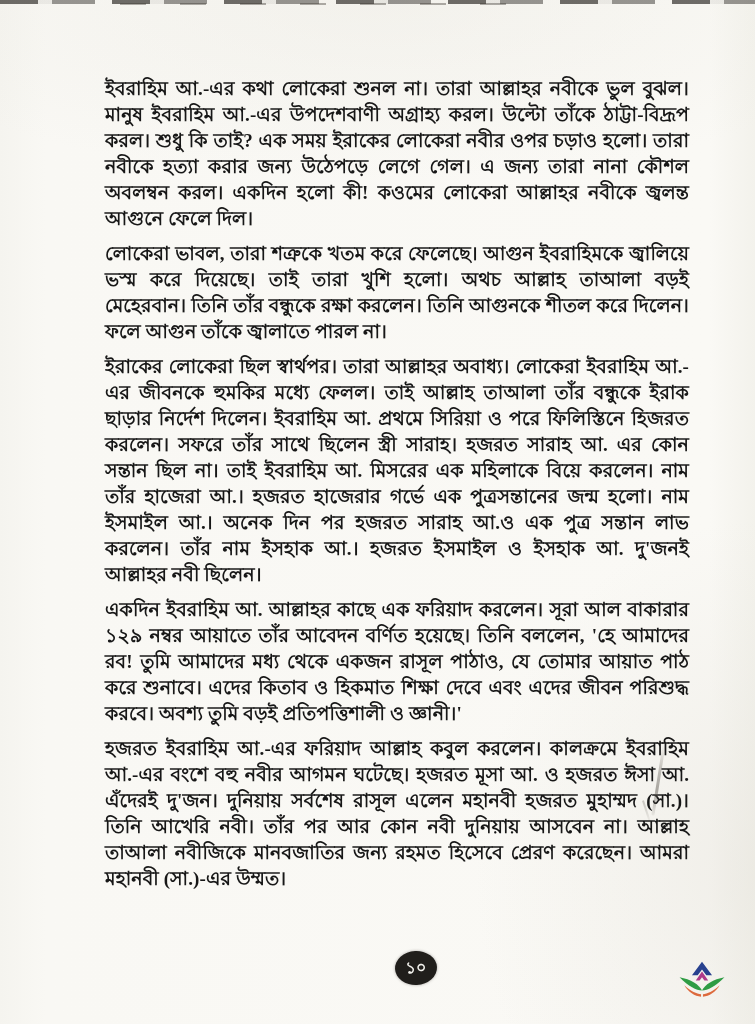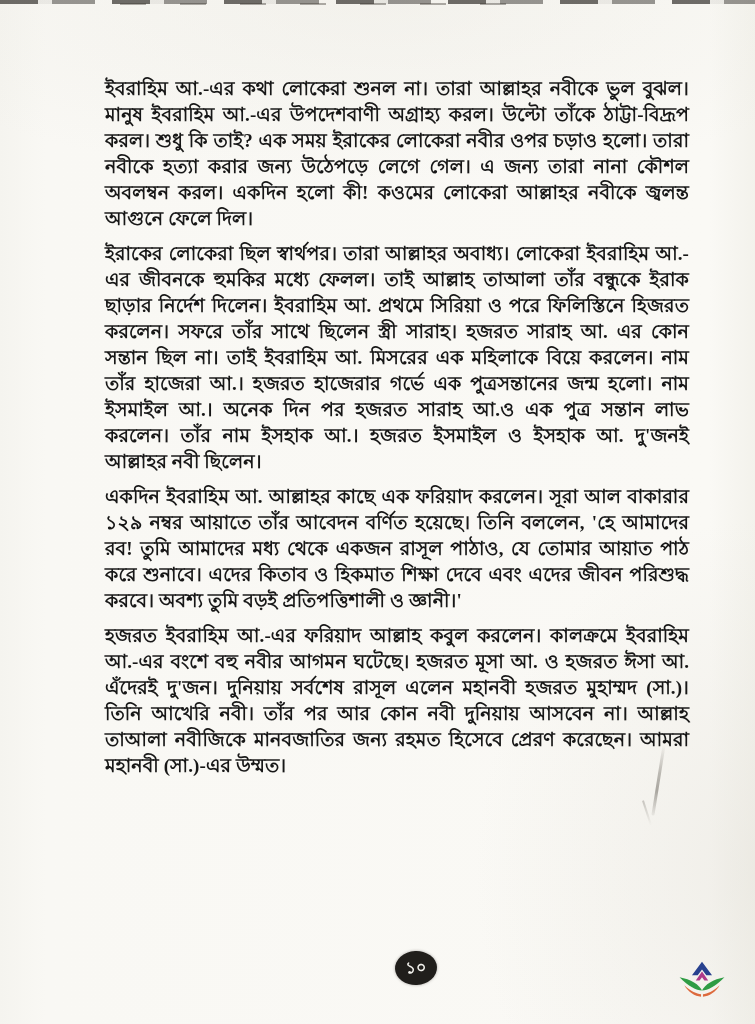--- a/index.html
+++ b/index.html
@@ -91,20 +91,21 @@
 </head>
 <body>
 
 <div class="page">
 
   <div class="scan-edge-top"></div>
   <div class="scan-edge-top2"></div>
 
   <div class="text-block">
     <p>ইবরাহিম আ.-এর কথা লোকেরা শুনল না। তারা আল্লাহর নবীকে ভুল বুঝল। মানুষ ইবরাহিম আ.-এর উপদেশবাণী অগ্রাহ্য করল। উল্টো তাঁকে ঠাট্টা-বিদ্রূপ করল। শুধু কি তাই? এক সময় ইরাকের লোকেরা নবীর ওপর চড়াও হলো। তারা নবীকে হত্যা করার জন্য উঠেপড়ে লেগে গেল। এ জন্য তারা নানা কৌশল অবলম্বন করল। একদিন হলো কী! কওমের লোকেরা আল্লাহর নবীকে জ্বলন্ত আগুনে ফেলে দিল।</p>
+    <p>লোকেরা ভাবল, তারা শত্রুকে খতম করে ফেলেছে। আগুন ইবরাহিমকে জ্বালিয়ে ভস্ম করে দিয়েছে। তাই তারা খুশি হলো। অথচ আল্লাহ তাআলা বড়ই মেহেরবান। তিনি তাঁর বন্ধুকে রক্ষা করলেন। তিনি আগুনকে শীতল করে দিলেন। ফলে আগুন তাঁকে জ্বালাতে পারল না।</p>
     <p>ইরাকের লোকেরা ছিল স্বার্থপর। তারা আল্লাহর অবাধ্য। লোকেরা ইবরাহিম আ.-এর জীবনকে হুমকির মধ্যে ফেলল। তাই আল্লাহ তাআলা তাঁর বন্ধুকে ইরাক ছাড়ার নির্দেশ দিলেন। ইবরাহিম আ. প্রথমে সিরিয়া ও পরে ফিলিস্তিনে হিজরত করলেন। সফরে তাঁর সাথে ছিলেন স্ত্রী সারাহ। হজরত সারাহ আ. এর কোন সন্তান ছিল না। তাই ইবরাহিম আ. মিসরের এক মহিলাকে বিয়ে করলেন। নাম তাঁর হাজেরা আ.। হজরত হাজেরার গর্ভে এক পুত্রসন্তানের জন্ম হলো। নাম ইসমাইল আ.। অনেক দিন পর হজরত সারাহ আ.ও এক পুত্র সন্তান লাভ করলেন। তাঁর নাম ইসহাক আ.। হজরত ইসমাইল ও ইসহাক আ. দু'জনই আল্লাহর নবী ছিলেন।</p>
     <p>একদিন ইবরাহিম আ. আল্লাহর কাছে এক ফরিয়াদ করলেন। সূরা আল বাকারার ১২৯ নম্বর আয়াতে তাঁর আবেদন বর্ণিত হয়েছে। তিনি বললেন, 'হে আমাদের রব! তুমি আমাদের মধ্য থেকে একজন রাসূল পাঠাও, যে তোমার আয়াত পাঠ করে শুনাবে। এদের কিতাব ও হিকমাত শিক্ষা দেবে এবং এদের জীবন পরিশুদ্ধ করবে। অবশ্য তুমি বড়ই প্রতিপত্তিশালী ও জ্ঞানী।'</p>
     <p>হজরত ইবরাহিম আ.-এর ফরিয়াদ আল্লাহ কবুল করলেন। কালক্রমে ইবরাহিম আ.-এর বংশে বহু নবীর আগমন ঘটেছে। হজরত মূসা আ. ও হজরত ঈসা আ. এঁদেরই দু'জন। দুনিয়ায় সর্বশেষ রাসূল এলেন মহানবী হজরত মুহাম্মদ (সা.)। তিনি আখেরি নবী। তাঁর পর আর কোন নবী দুনিয়ায় আসবেন না। আল্লাহ তাআলা নবীজিকে মানবজাতির জন্য রহমত হিসেবে প্রেরণ করেছেন। আমরা মহানবী (সা.)-এর উম্মত।</p>
   </div>
 
   <div class="crease"></div>
   <div class="crease2"></div>
 
   <div class="page-number-badge">
     <span>১০</span>

